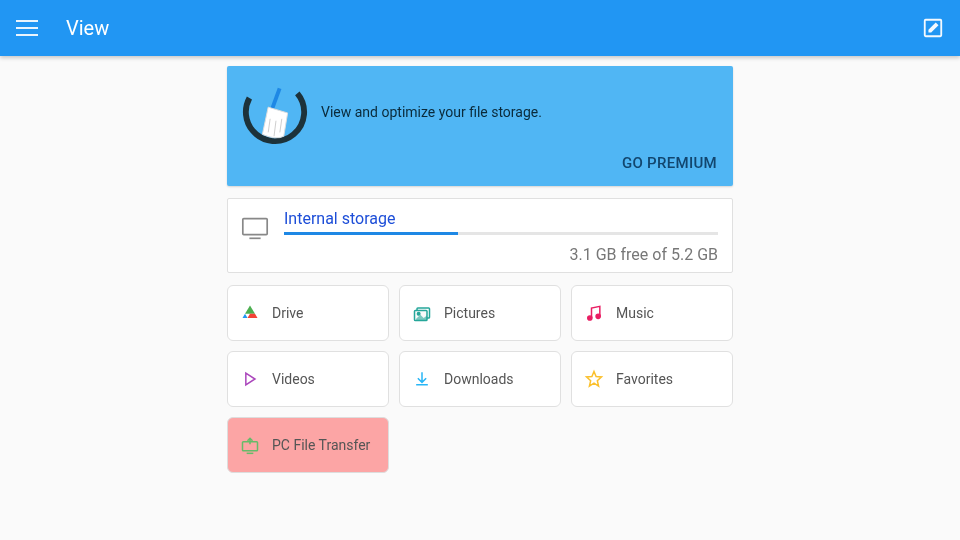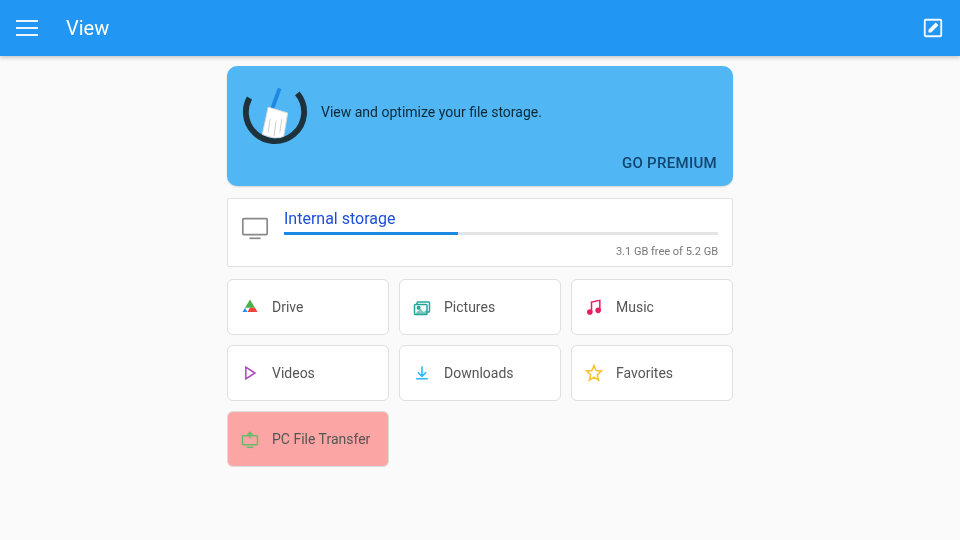--- a/index.html
+++ b/index.html
@@ -46,21 +46,21 @@
     height: 22px;
     cursor: pointer;
     opacity: 0.95;
   }
   .content {
     width: 506px;
     margin: 10px auto 0;
   }
   .promo {
     background: #50b6f4;
-    border-radius: 10px;
+    border-radius: 2px;
     height: 120px;
     position: relative;
     padding: 12px 14px;
     margin-bottom: 12px;
     box-shadow: 0 1px 2px rgba(0,0,0,0.15);
     cursor: pointer;
   }
   .promo-row {
     display: flex;
     align-items: center;
@@ -111,21 +111,21 @@
     height: 3px;
     width: 100%;
     position: relative;
   }
   .bar-fill {
     background: #1e88e5;
     height: 100%;
   }
   .storage-free {
     text-align: right;
-    font-size: 11px;
+    font-size: 16px;
     color: #777;
     margin-top: 10px;
   }
   .grid {
     display: grid;
     grid-template-columns: repeat(3, 1fr);
     gap: 10px;
   }
   .tile {
     background: #fff;

